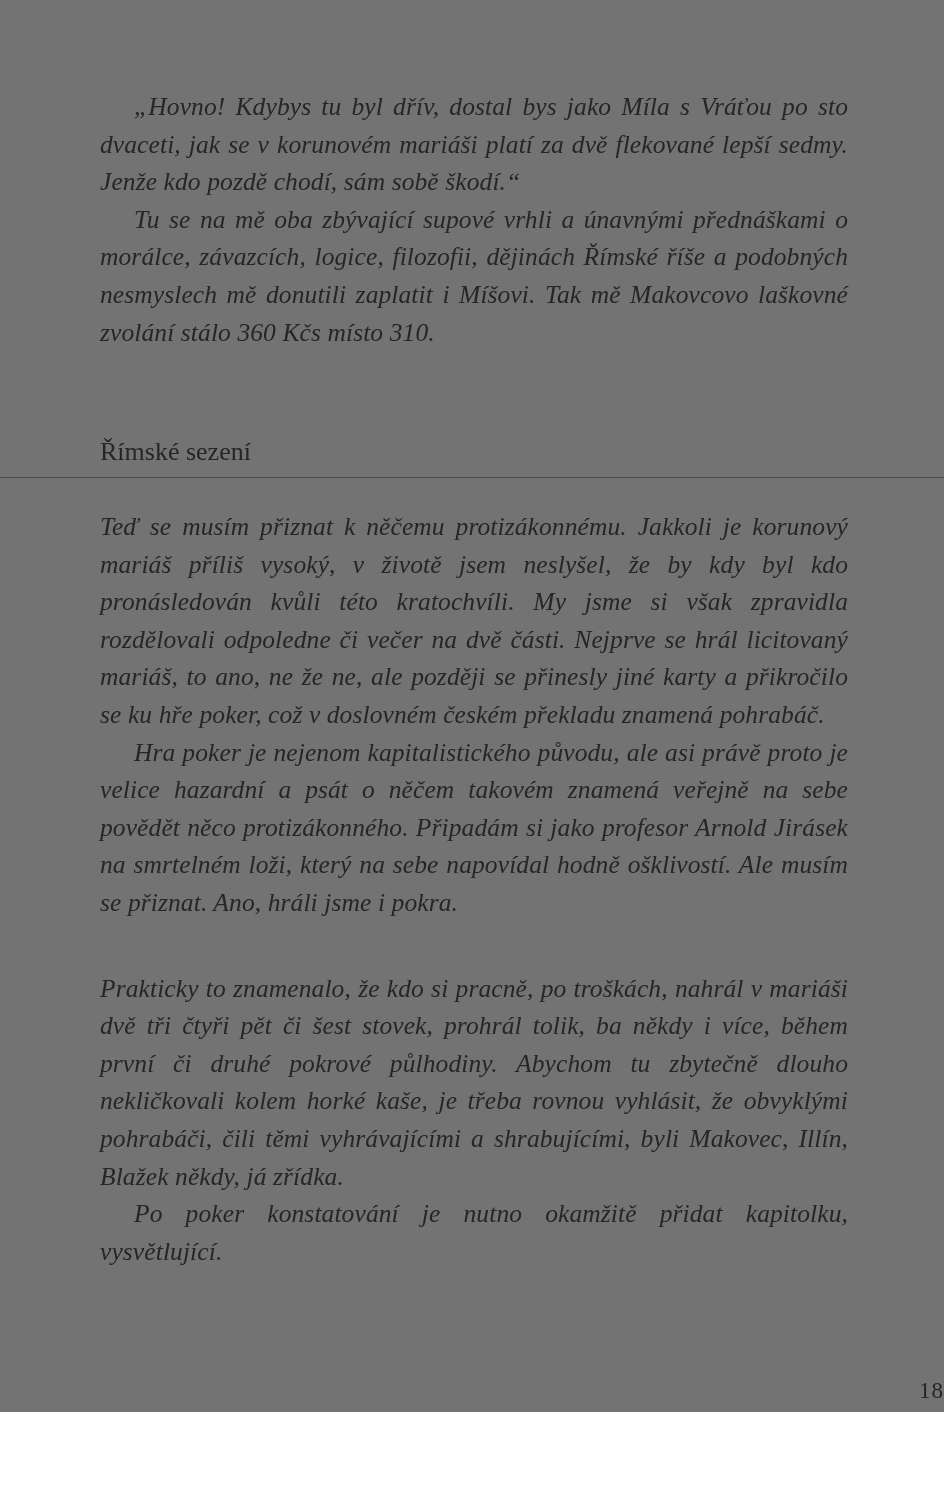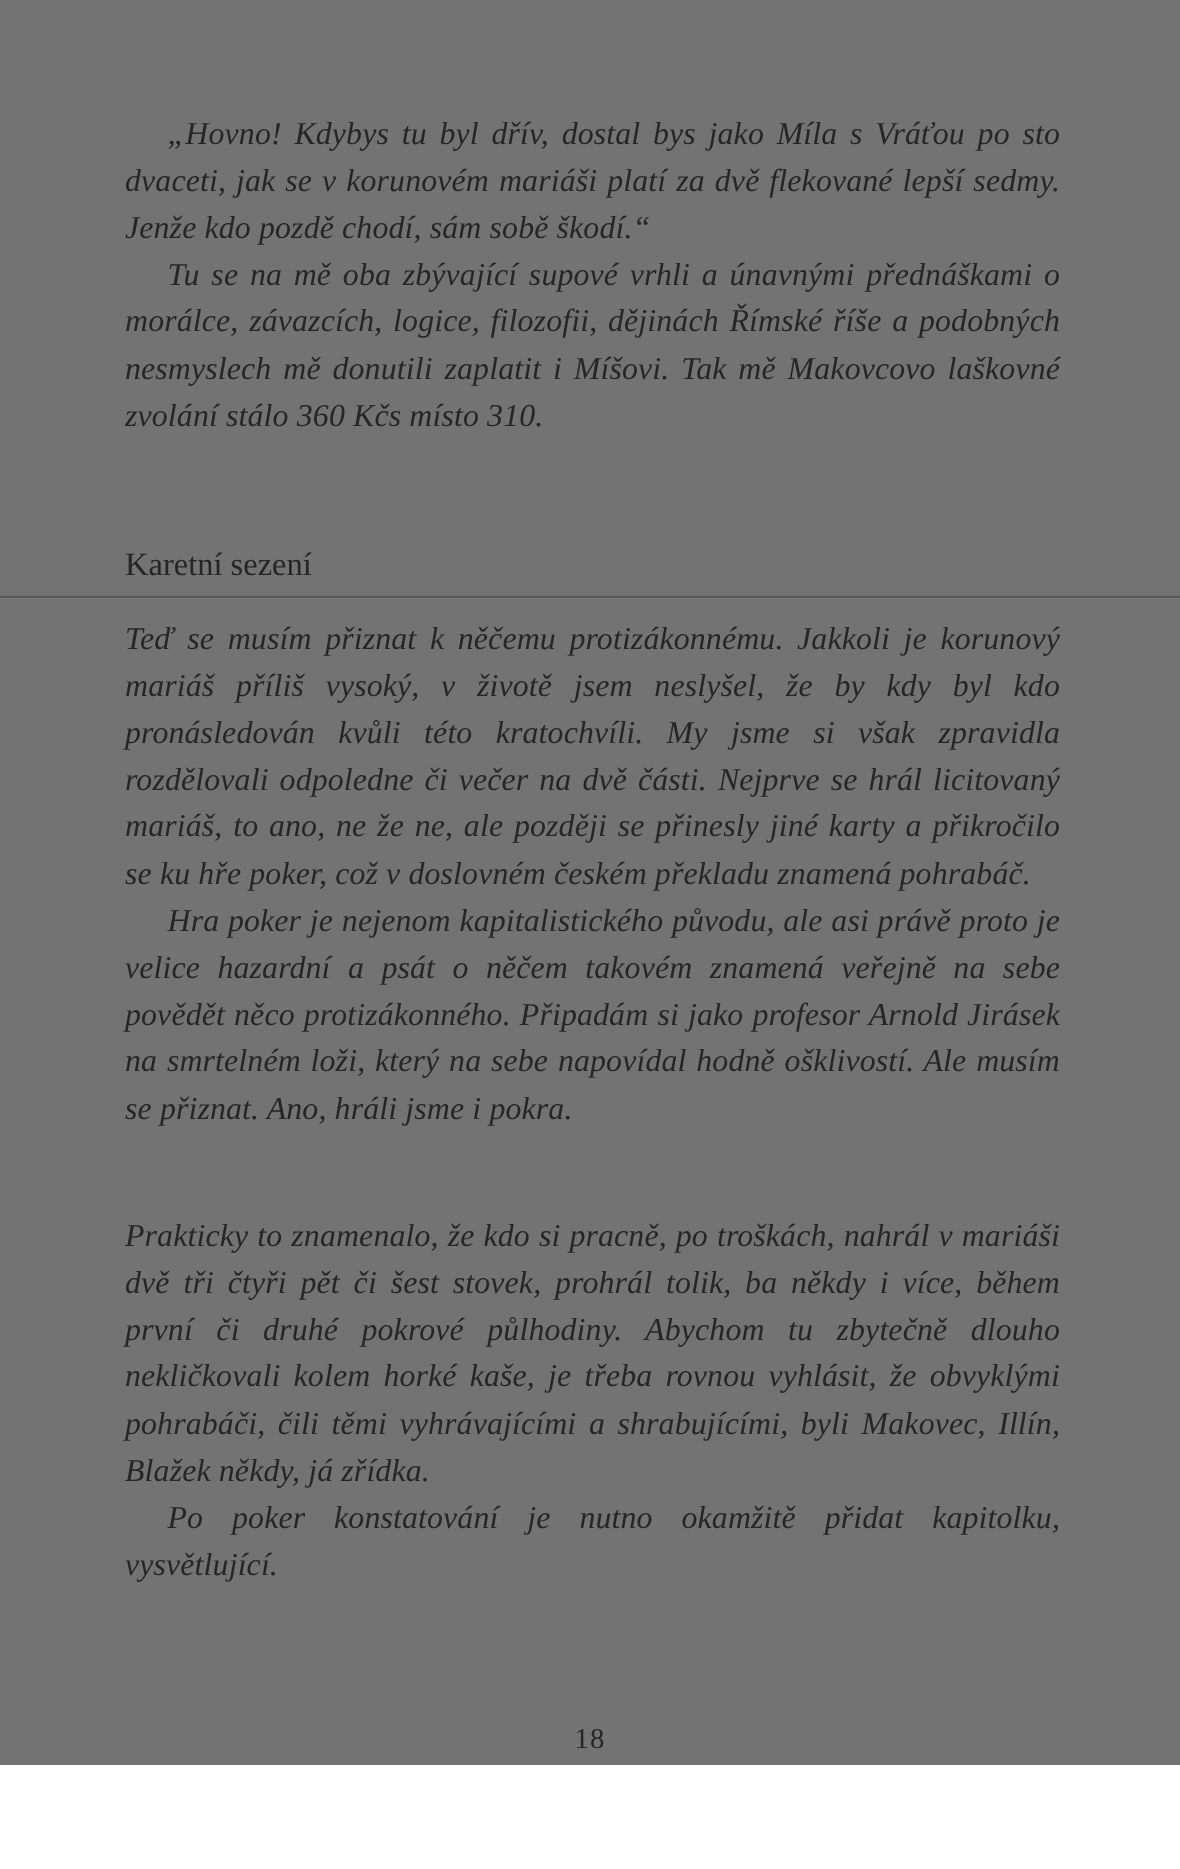--- a/index.html
+++ b/index.html
@@ -26,21 +26,21 @@
     font-style: italic;
     font-size: 25.5px;
     line-height: 37.6px;
     text-align: justify;
     letter-spacing: 0.1px;
   }
   p.indent {
     text-indent: 34px;
   }
   p.gap-before {
-    margin-top: 64px;
+    margin-top: 48px;
   }
   .top-block {
     top: 88px;
   }
   .heading {
     position: absolute;
     left: 100px;
     top: 436px;
     margin: 0;
     font-style: normal;
@@ -51,45 +51,45 @@
   }
   .rule {
     position: absolute;
     left: 0;
     top: 477px;
     width: 944px;
     height: 1px;
     background: #4a4a4a;
   }
   .body-block {
-    top: 492px;
+    top: 508px;
   }
   .page-number {
     position: absolute;
     left: 0;
     top: 1378px;
     width: 944px;
-    text-align: center;
+    text-align: right;
     font-style: normal;
     font-size: 23px;
     letter-spacing: 1px;
     color: #262626;
   }
 </style>
 </head>
 <body>
 
 <div class="page">
 
   <div class="text-col top-block">
     <p class="indent">„Hovno! Kdybys tu byl dřív, dostal bys jako Míla s Vráťou po sto dvaceti, jak se v korunovém mariáši platí za dvě flekované lepší sedmy. Jenže kdo pozdě chodí, sám sobě škodí.“</p>
     <p class="indent">Tu se na mě oba zbývající supové vrhli a únavnými přednáškami o morálce, závazcích, logice, filozofii, dějinách Římské říše a podobných nesmyslech mě donutili zaplatit i Míšovi. Tak mě Makovcovo laškovné zvolání stálo 360 Kčs místo 310.</p>
   </div>
 
-  <h2 class="heading">Karetní sezení</h2>
+  <h2 class="heading">Římské sezení</h2>
 
   <div class="rule"></div>
 
   <div class="text-col body-block">
     <p>Teď se musím přiznat k něčemu protizákonnému. Jakkoli je korunový mariáš příliš vysoký, v životě jsem neslyšel, že by kdy byl kdo pronásledován kvůli této kratochvíli. My jsme si však zpravidla rozdělovali odpoledne či večer na dvě části. Nejprve se hrál licitovaný mariáš, to ano, ne že ne, ale později se přinesly jiné karty a přikročilo se ku hře poker, což v doslovném českém překladu znamená pohrabáč.</p>
     <p class="indent">Hra poker je nejenom kapitalistického původu, ale asi právě proto je velice hazardní a psát o něčem takovém znamená veřejně na sebe povědět něco protizákonného. Připadám si jako profesor Arnold Jirásek na smrtelném loži, který na sebe napovídal hodně ošklivostí. Ale musím se přiznat. Ano, hráli jsme i pokra.</p>
     <p class="gap-before">Prakticky to znamenalo, že kdo si pracně, po troškách, nahrál v mariáši dvě tři čtyři pět či šest stovek, prohrál tolik, ba někdy i více, během první či druhé pokrové půlhodiny. Abychom tu zbytečně dlouho nekličkovali kolem horké kaše, je třeba rovnou vyhlásit, že obvyklými pohrabáči, čili těmi vyhrávajícími a shrabujícími, byli Makovec, Illín, Blažek někdy, já zřídka.</p>
     <p class="indent">Po poker konstatování je nutno okamžitě přidat kapitolku, vysvětlující.</p>
   </div>
 

